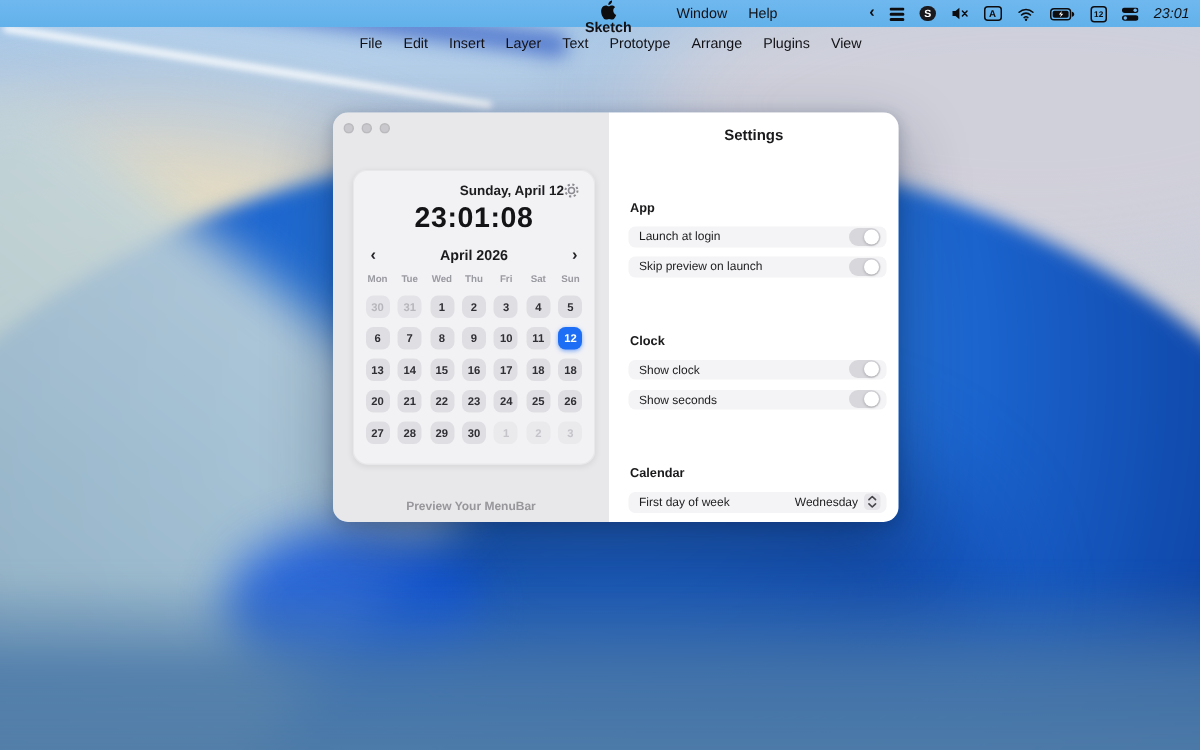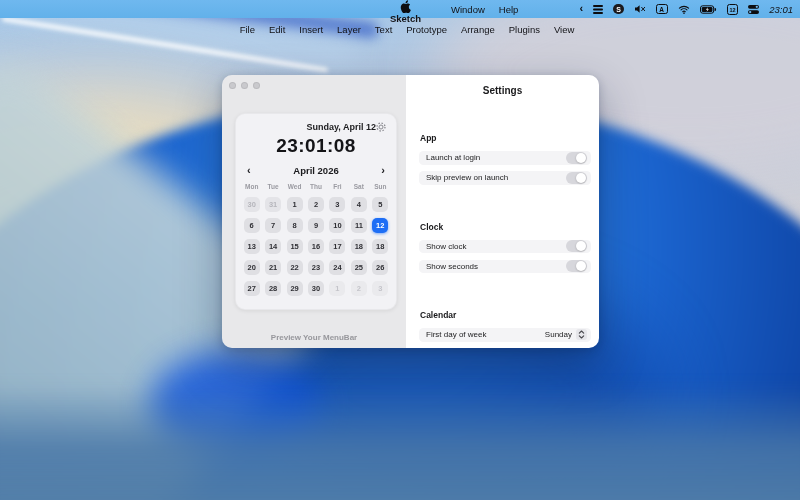--- a/index.html
+++ b/index.html
@@ -354,21 +354,21 @@
               <span class="toggle on">
                 <span class="knob"></span>
               </span>
             </div>
           </div>
           <div class="section">
             <div class="shead">Calendar</div>
             <div class="srow">
               <span class="srow-label">First day of week</span>
               <span class="sel-wrap">
-                <span class="sel-val">Sunday</span>
+                <span class="sel-val">Wednesday</span>
                 <span class="stepper">
                   <svg width="7" height="9" viewBox="0 0 7 9" fill="none" stroke="#47474c" stroke-width="1.1" stroke-linecap="round" stroke-linejoin="round">
                     <path d="M1.3 3.1 3.5 1l2.2 2.1"></path>
                     <path d="M1.3 5.9 3.5 8l2.2-2.1"></path>
                   </svg>
                 </span>
               </span>
             </div>
           </div>
         </div>

